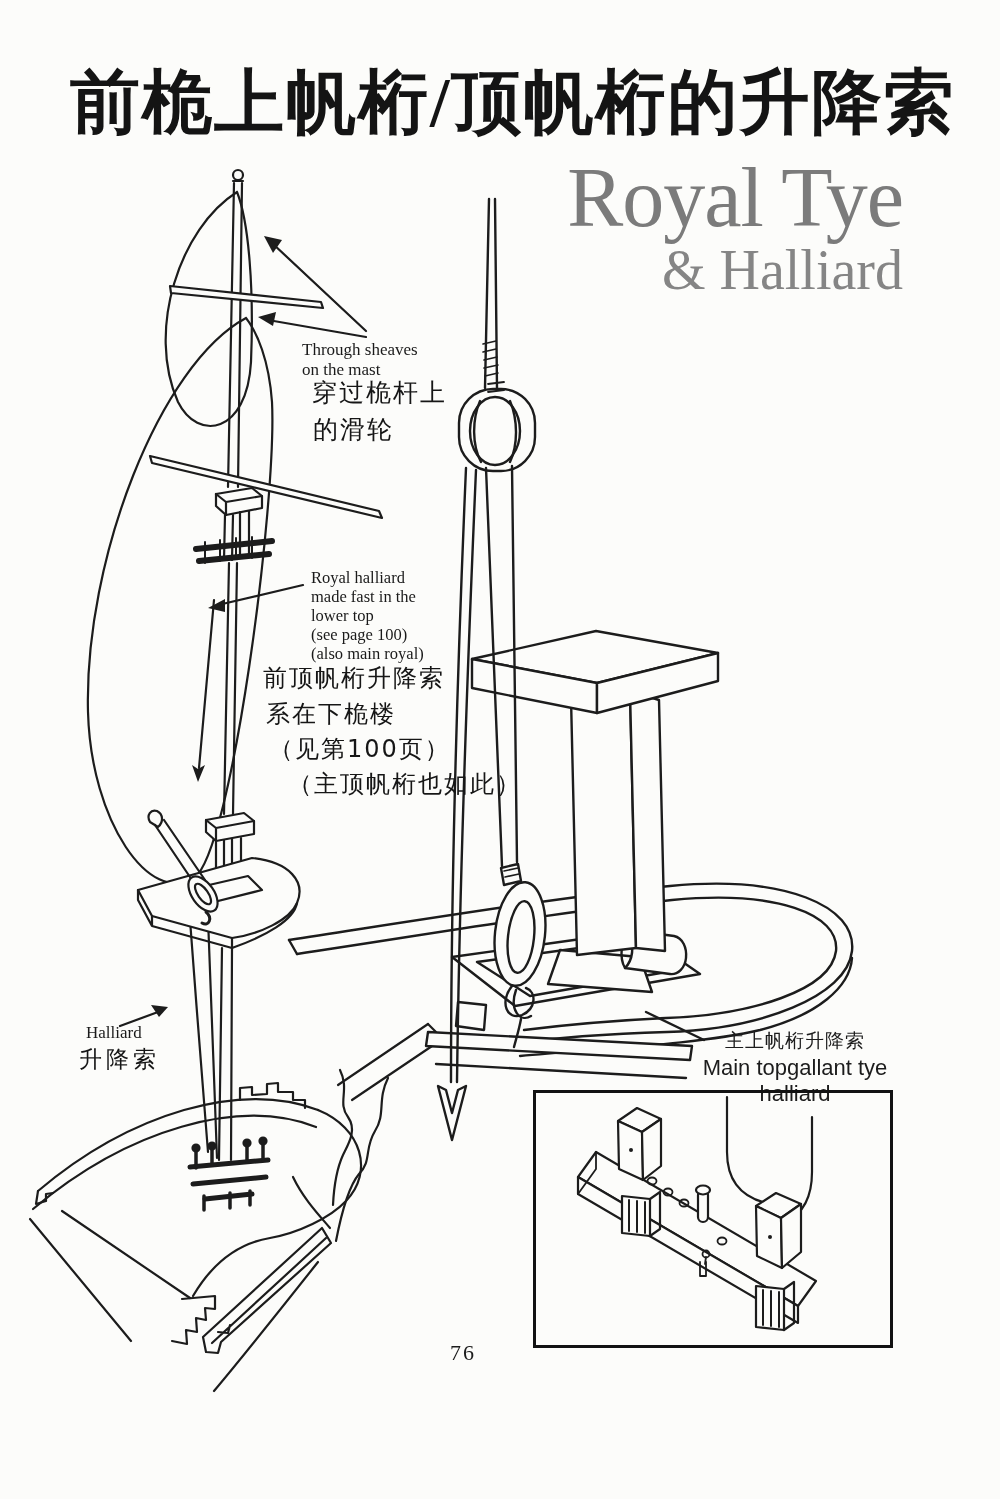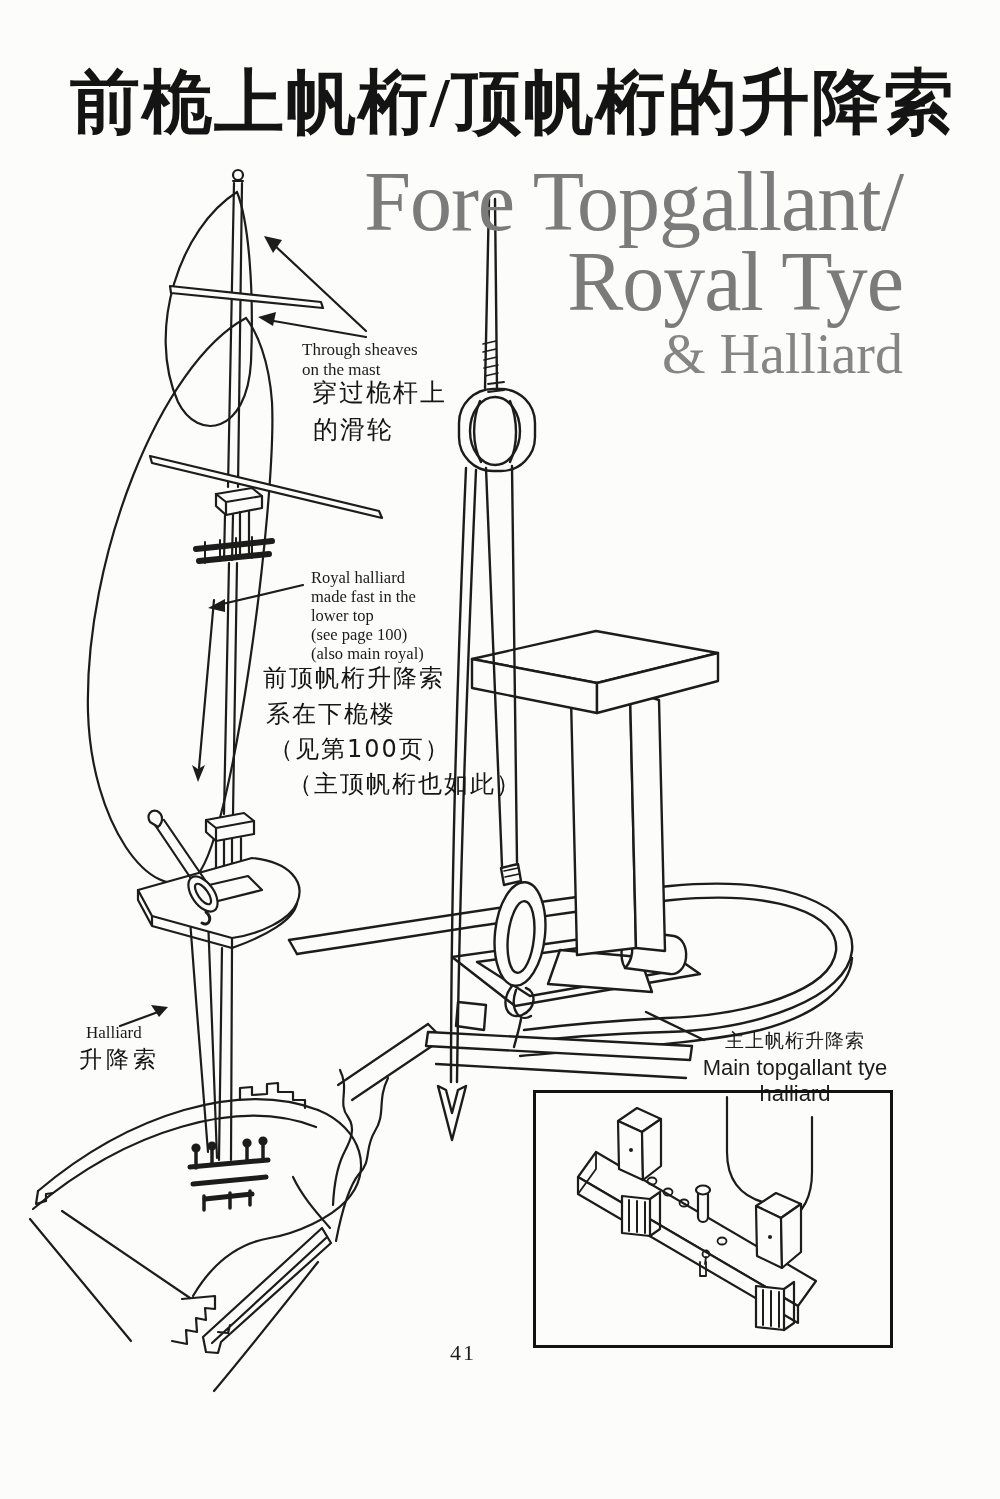--- a/index.html
+++ b/index.html
@@ -239,21 +239,20 @@
       <path d="M756,1286 L784,1289 L784,1330 L756,1327 Z" fill="#fcfcfa"></path>
       <path d="M784,1289 L794,1282 L794,1323 L784,1330"></path>
       <path d="M763,1290 L763,1325 M771,1291 L771,1326 M779,1292 L779,1327" stroke-width="2"></path>
     </g>
   </g>
 </svg>
 
   <h1 class="title-zh">前桅上帆桁/顶帆桁的升降索</h1>
 
   <div class="title-en">
-    <div class="en1">Fore Topgallant/</div>
     <div class="en2">Royal Tye</div>
     <div class="en3">&amp; Halliard</div>
   </div>
 
   <div class="ann" style="left:302px;top:340px;">
     <div>Through sheaves</div>
     <div>on the mast</div>
   </div>
   <div class="zh" style="left:312px;top:376px;font-size:25px;">穿过桅杆上</div>
   <div class="zh" style="left:313px;top:413px;font-size:25px;">的滑轮</div>
@@ -273,14 +272,14 @@
   <div class="ann" style="left:86px;top:1023px;">Halliard</div>
   <div class="zh" style="left:79px;top:1044px;font-size:23px;letter-spacing:4px;">升降索</div>
 
   <div class="caption">
     <div class="czh">主上帆桁升降索</div>
     <div class="cen">Main topgallant tye halliard</div>
   </div>
 
   <div class="inset-frame"></div>
 
-  <div class="pageno">41</div>
+  <div class="pageno">76</div>
 </div>
 
 </body></html>

